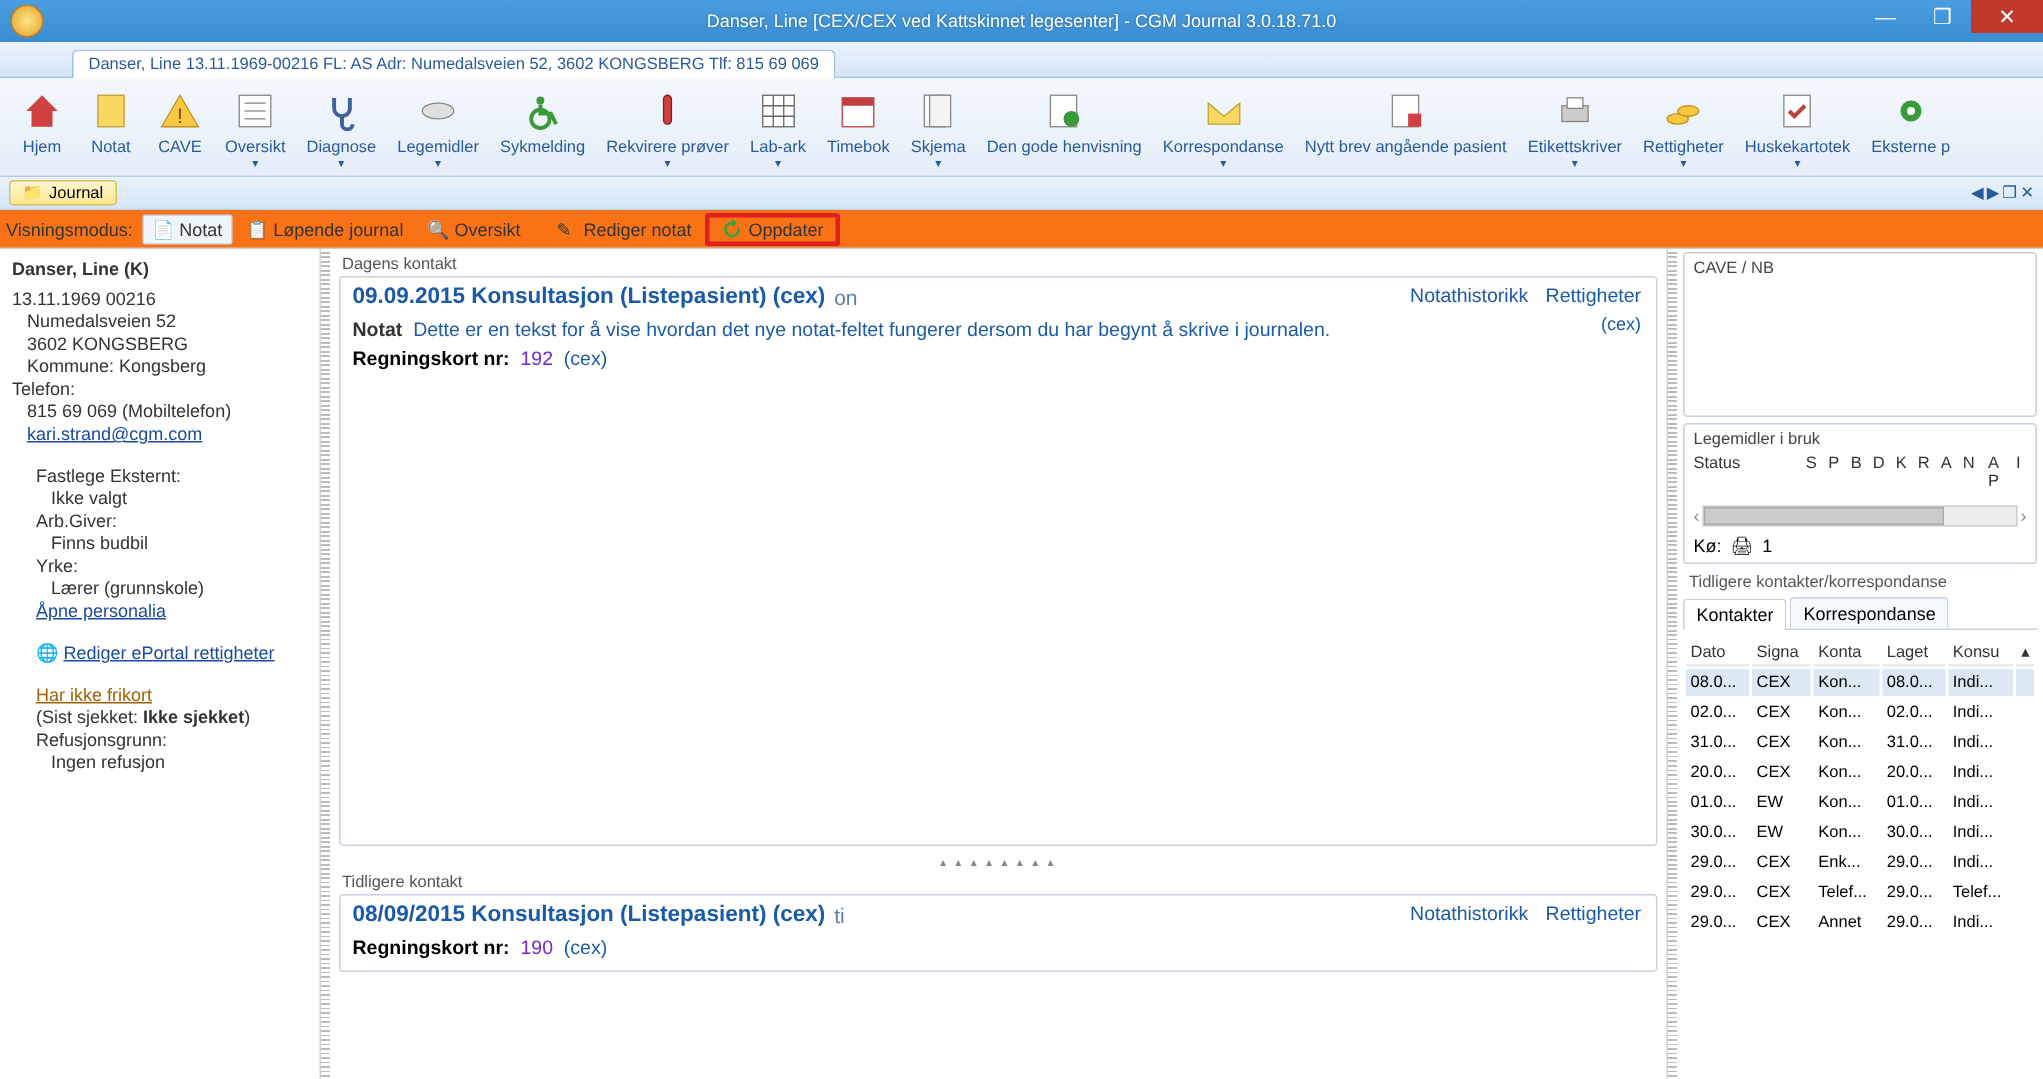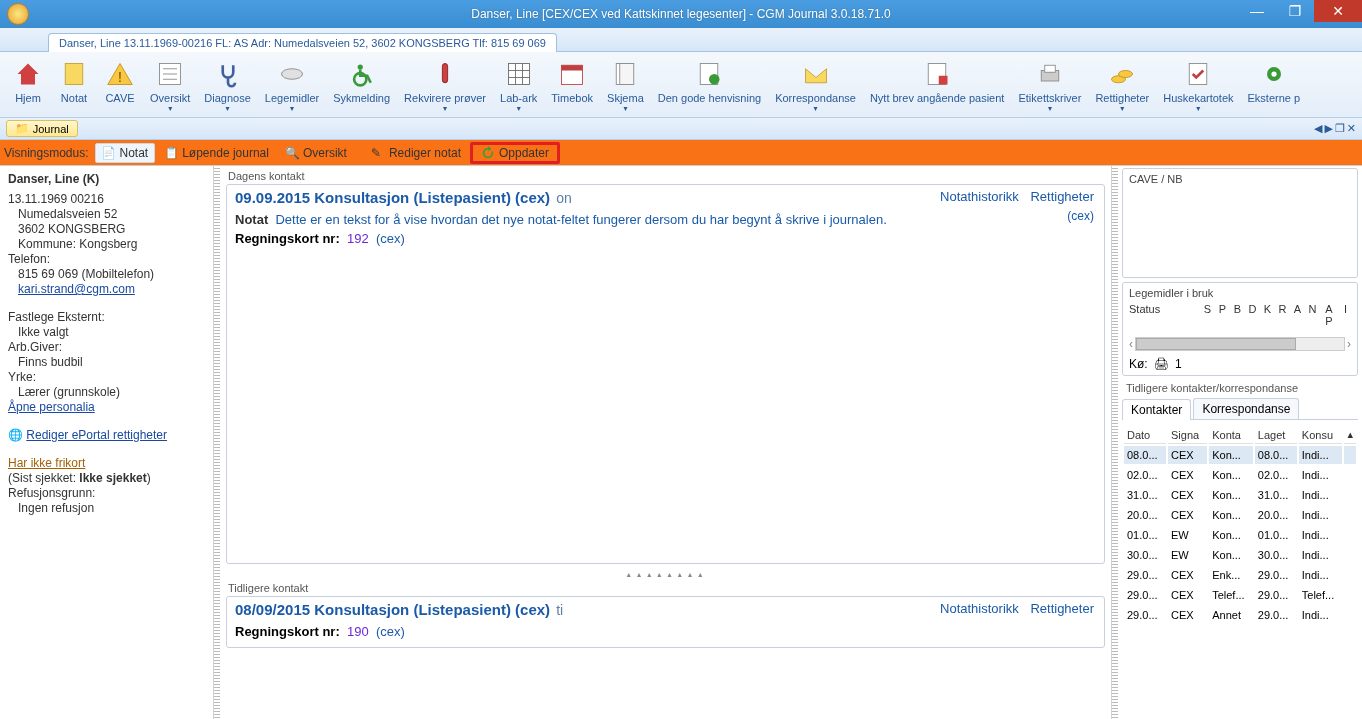--- a/index.html
+++ b/index.html
@@ -28,21 +28,21 @@
 .tbtn .ticon { width:14px; height:14px; display:inline-block; }
 .oppdater { border:3px solid #e02020 !important; padding:1px 8px; }
 .oppdater .ticon svg path { fill:#3aa03a; }
 .main { display:flex; height:calc(719px - 28px - 24px - 58px - 22px - 26px); }
 .leftpane { width:214px; border-right:1px solid #d0d0d0; padding:6px 8px; font-size:12px; color:#333; overflow:hidden; position:relative;}
 .splitter { width:6px; background:repeating-linear-gradient(0deg,#bbb,#bbb 1px,transparent 1px,transparent 3px); cursor:col-resize;}
 .leftpane .pname { font-weight:bold; margin-bottom:6px; }
 .leftpane .line { margin:0 0 1px; }
 .leftpane .indent { padding-left:10px; }
 .leftpane a { color:#1a4aa0; text-decoration:underline; cursor:pointer;}
-.leftpane .sect { margin-top:14px; }
+.leftpane .sect { margin-top:14px;margin-left:16px; }
 .center { flex:1; display:flex; flex-direction:column; border-right:1px solid #d0d0d0; }
 .groupbox { margin:2px 4px; }
 .groupbox .glabel { font-size:11px; color:#555; padding:2px 4px; }
 .entry { border:1px solid #c8d0dc; border-radius:3px; margin:0 2px 4px; padding:4px 8px 8px; background:#fff; position:relative;}
 .entry .ehead { color:#1a5aa8; font-weight:bold; font-size:15px; display:flex; align-items:flex-end; gap:6px;}
 .entry .ehead .day { color:#5a80a8; font-weight:normal; font-size:14px;}
 .entry .elinks { position:absolute; right:10px; top:4px; font-size:13px; color:#1a5aa8;}
 .entry .elinks span { cursor:pointer; margin-left:8px;}
 .entry .euser { position:absolute; right:10px; top:24px; color:#1a5aa8; font-size:12px;}
 .entry .ebody { margin-top:6px; font-size:13px; }

